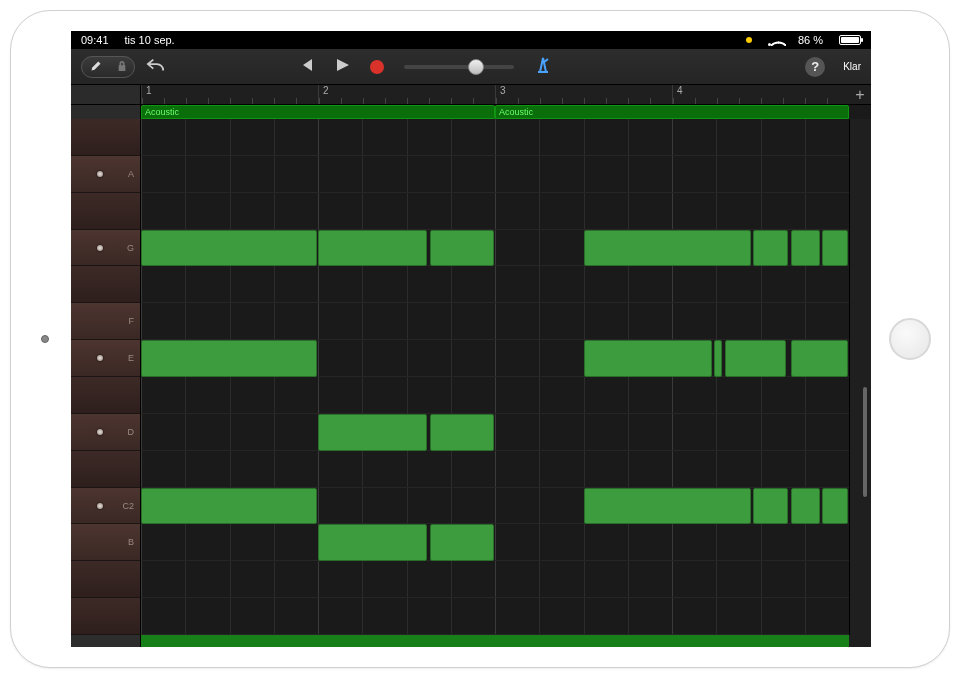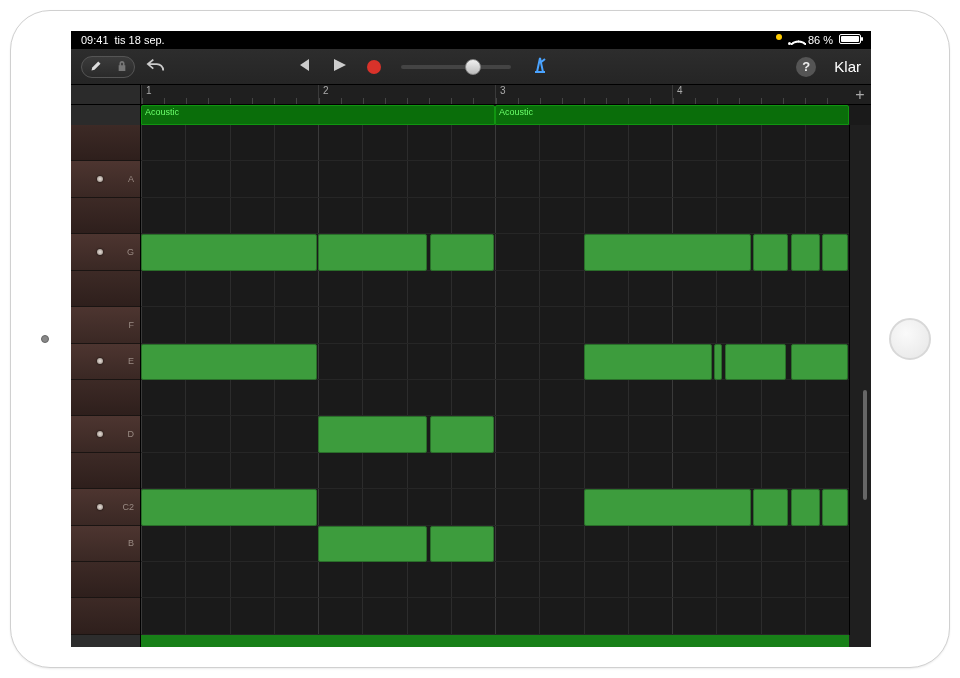--- a/index.html
+++ b/index.html
@@ -36,21 +36,21 @@
     overflow: hidden;
     color: #ddd;
     display: flex; flex-direction: column;
   }
   
   .statusbar {
     height: 18px; background: #000;
     display: flex; align-items: center; justify-content: space-between;
     font-size: 11px; padding: 0 10px; color:#fff;
   }
-  .statusbar .left, .statusbar .right { display:flex; align-items:flex-start; gap:6px; }
+  .statusbar .left, .statusbar .right { display:flex; align-items:center; gap:16px; }
   .wifi { display:inline-block; width:14px; height:10px; position:relative; }
   .wifi::before { content:""; position:absolute; left:2px; bottom:0; width:10px; height:10px;
     border:2px solid #fff; border-bottom:none; border-right:none; border-radius: 14px 0 0 0; transform: rotate(45deg); transform-origin: bottom left;}
   .wifi-dot{position:absolute;left:0;bottom:-1px;width:3px;height:3px;border-radius:50%;background:#fff;}
   .dot-yellow{width:6px;height:6px;border-radius:50%;background:#ffcc00;}
   .battery { display:inline-block; width:22px; height:10px; border:1px solid #fff; border-radius:2px; position:relative;}
   .battery::after{content:"";position:absolute;right:-3px;top:2px;width:2px;height:4px;background:#fff;border-radius:1px;}
   .battery .fill{position:absolute;left:1px;top:1px;bottom:1px;width:18px;background:#fff;border-radius:1px;}
   
   .toolbar {
@@ -70,35 +70,35 @@
   .pill .lock svg{width:10px;height:12px;fill:#777;}
   .undo svg{width:22px;height:18px;stroke:#ccc;fill:none;stroke-width:2;}
   .transport { display:flex; align-items:center; gap:20px; margin-left:auto; margin-right:auto;}
   .t-btn svg{width:16px;height:16px;fill:#ccc;}
   .rec{width:14px;height:14px;border-radius:50%;background:#d9322a;}
   .vol-track{width:110px;height:4px;border-radius:2px;background:#444;position:relative;}
   .vol-thumb{position:absolute;left:58%;top:-6px;width:16px;height:16px;border-radius:50%;
     background:linear-gradient(#f0f0f0,#bcbcbc);border:1px solid #888;}
   .metronome svg{width:18px;height:18px;stroke:#4aa3ff;fill:none;stroke-width:2;}
   .help{width:20px;height:20px;border-radius:50%;background:#555;display:flex;align-items:center;justify-content:center;color:#eee;font-size:13px;font-weight:bold;}
-  .done{color:#fff;font-size:15px;margin-left:6px;}
+  .done{color:#fff;font-size:10px;margin-left:6px;}
   .toolbar-right{margin-left:auto;display:flex;align-items:center;gap:12px;}
   
   .ruler{
     height:20px;background:#1f1f1f;border-bottom:1px solid #000;
     display:flex;position:relative;
   }
   .ruler-gutter{flex:0 0 70px;border-right:1px solid #000;background:#2b2b2b;}
   .ruler-bars{flex:1;position:relative;display:flex;}
   .ruler-bar{flex:1;border-left:1px solid #3a3a3a;font-size:10px;color:#aaa;padding-left:4px;position:relative;}
   .ruler-bar .ticks{position:absolute;left:0;right:0;bottom:0;height:6px;display:flex;}
   .ruler-bar .ticks span{flex:1;border-left:1px solid #444;}
   .ruler-add{flex:0 0 22px;display:flex;align-items:center;justify-content:center;color:#aaa;font-size:16px;}
   
-  .region-strip{height:20px;display:flex;}
+  .region-strip{height:14px;display:flex;}
   .region-gutter{flex:0 0 70px;background:#2b2b2b;border-right:1px solid #000;}
   .region-area{flex:1;display:flex;}
   .region-half{flex:1;background:#0a6e0a;border:1px solid #109510;font-size:9px;color:#6bff6b;padding-left:3px;line-height:12px;overflow:hidden;white-space:nowrap;border-radius:2px 2px 0 0;}
   .region-pad{flex:0 0 22px;}
   
   .grid{flex:1;display:flex;position:relative;overflow:hidden;}
   .keys{flex:0 0 70px;display:flex;flex-direction:column;border-right:1px solid #000;}
   .key-row{flex:1;display:flex;align-items:center;justify-content:flex-end;
     padding-right:6px;font-size:9px;color:#9a8b84;
     background:linear-gradient(#3d2a26,#2e1f1c);
@@ -134,21 +134,21 @@
 
 <div class="ipad-frame">
   <div class="camera-dot"></div>
   <div class="home-button"></div>
 
   <div class="screen">
 
     <div class="statusbar">
       <div class="left">
         <span>09:41</span>
-        <span>tis 18 sep.</span>
+        <span>tis 10 sep.</span>
       </div>
       <div class="right">
         <span class="dot-yellow"></span>
         <span class="wifi">
             <span class="wifi-dot"></span>
           </span>
         <span>86 %</span>
         <span class="battery">
             <span class="fill"></span>
           </span>

